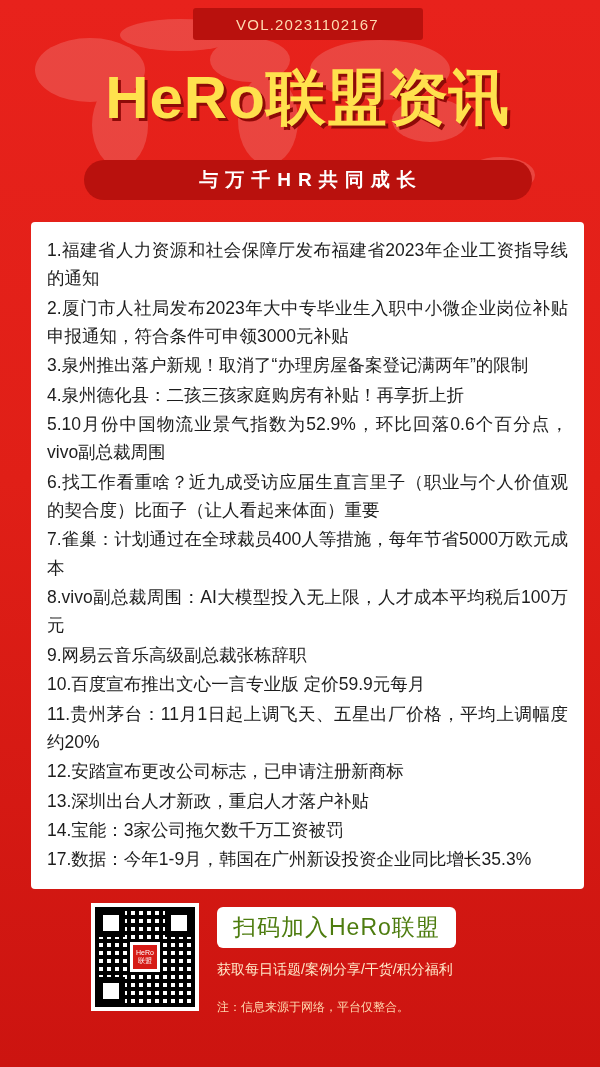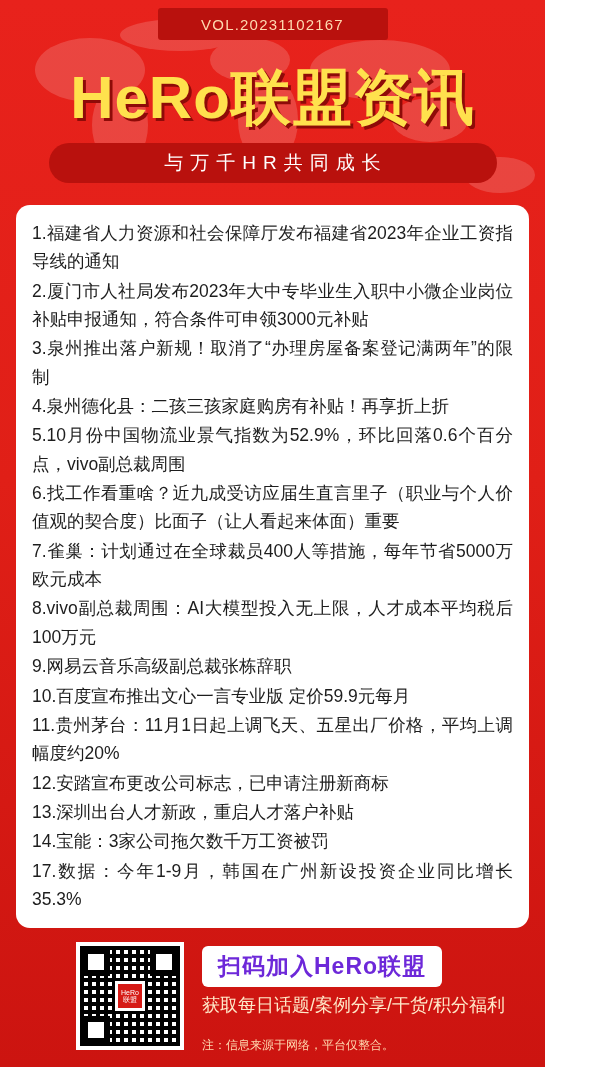--- a/index.html
+++ b/index.html
@@ -4,24 +4,25 @@
 <style>
   * { box-sizing: border-box; margin: 0; padding: 0; }
   html, body {
     width: 600px;
     height: 1067px;
     overflow: hidden;
     font-family: "Liberation Sans", sans-serif;
   }
   .poster {
     position: relative;
-    width: 545px;
+    width: 600px;
     height: 1067px;
     background: linear-gradient(180deg, #e8221c 0%, #e01f17 45%, #cc1410 100%);
     overflow: hidden;
+    padding-left: 15px;
   }
   
   .map-texture {
     position: absolute;
     left: 0; top: 0;
     width: 600px; height: 250px;
     opacity: 0.16;
     pointer-events: none;
   }
   .vol-badge {
@@ -48,40 +49,41 @@
     font-size: 60px;
     font-weight: bold;
     line-height: 1.05;
     color: #ffe14d;
     letter-spacing: 1px;
     text-shadow: 3px 3px 0 #8e0b08;
     white-space: nowrap;
   }
   .subtitle-bar {
     position: relative;
-    margin: 14px auto 0;
+    margin: 31px auto 0;
     width: 448px;
     height: 40px;
     background: #b9110d;
     border-radius: 20px;
     display: flex;
     align-items: center;
     justify-content: center;
+    font-weight: bold;
   }
   .subtitle-bar .txt {
     color: #ffffff;
     font-size: 19px;
     letter-spacing: 7px;
     text-indent: 7px;
   }
   .card {
     position: relative;
     margin: 22px 16px 0;
     background: #ffffff;
-    border-radius: 14px;
+    border-radius: 4px;
     padding: 14px 16px 14px 16px;
     min-height: 650px;
   }
   .news-list {
     list-style: none;
   }
   .news-list li {
     color: #1d1d1d;
     font-size: 17.5px;
     line-height: 1.62;
@@ -136,32 +138,32 @@
     text-align: center;
     line-height: 1.05;
   }
   .footer-text {
     margin-left: 18px;
     padding-top: 4px;
   }
   .cta-pill {
     display: inline-block;
     background: #ffffff;
-    color: #6d28d9;
+    color: #4d7c0f;
     font-size: 23px;
-    font-weight: bold;
+    font-weight: normal;
     padding: 5px 16px;
     border-radius: 6px;
     letter-spacing: 1px;
     white-space: nowrap;
   }
   .footer-line {
     color: #ffe9c9;
-    font-size: 18px;
-    margin-top: 6px;
+    font-size: 14px;
+    margin-top: 13px;
     white-space: nowrap;
   }
   .footer-note {
     color: #ffd9b0;
     font-size: 12px;
     margin-top: 20px;
     white-space: nowrap;
   }
 </style>
 </head>

